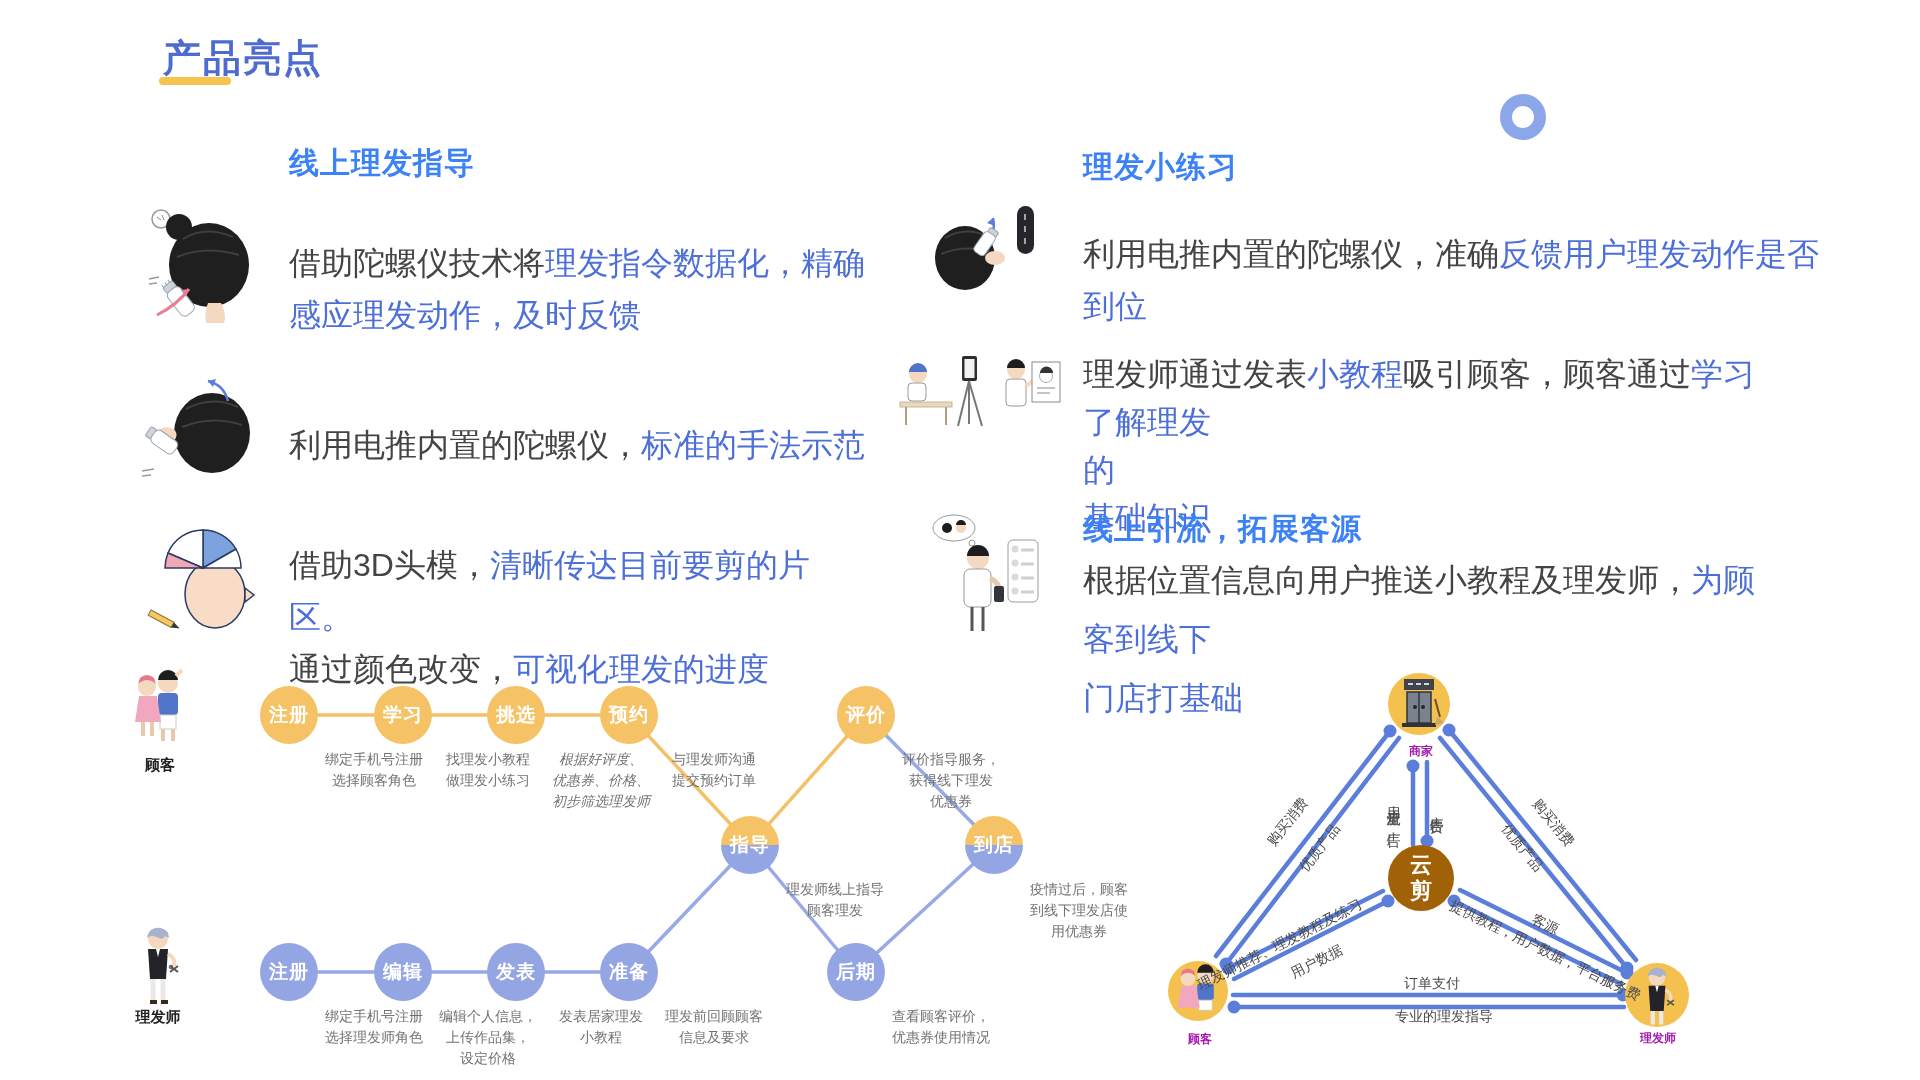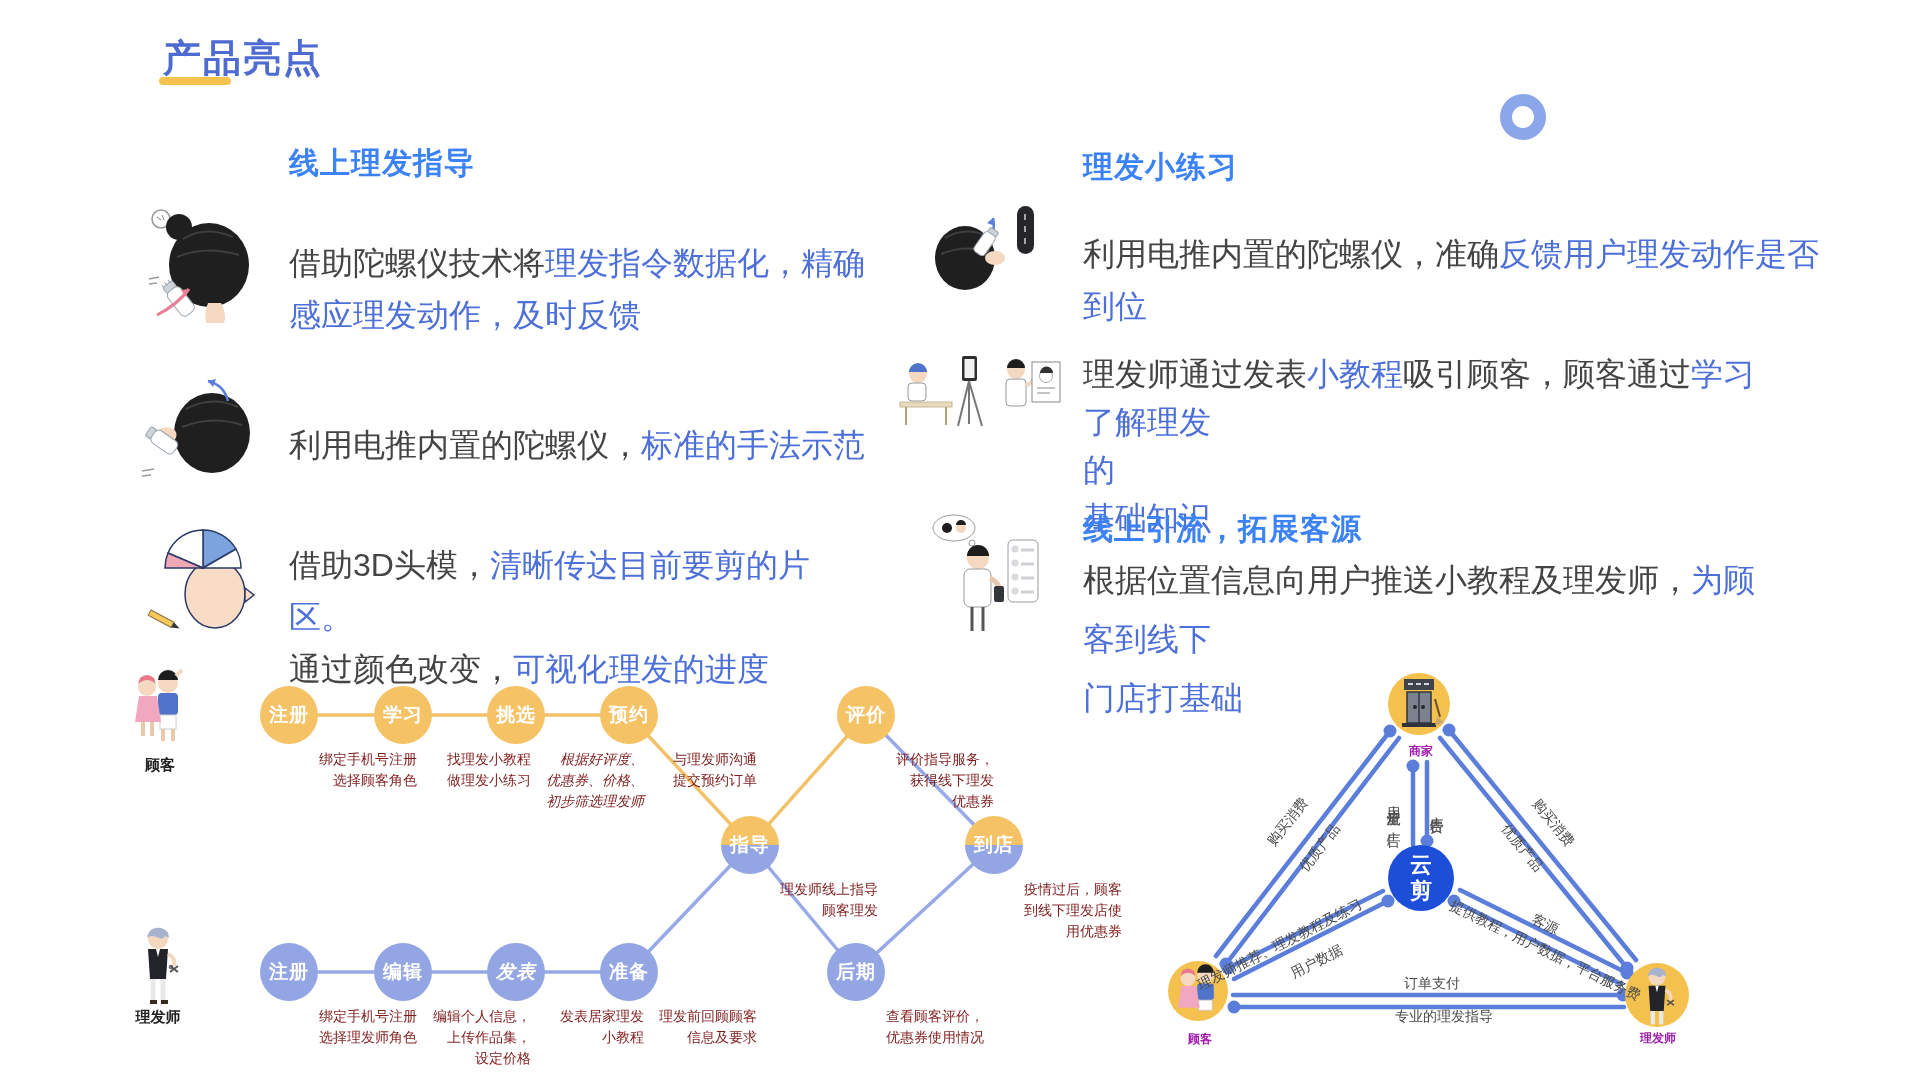--- a/index.html
+++ b/index.html
@@ -17,30 +17,30 @@
   .body-text.loose{line-height:1.85;}
   .ring{width:46px;height:46px;border:12px solid #8ca6ea;border-radius:50%;box-sizing:border-box;}
 
   
   #flow{left:120px;top:650px;width:980px;height:430px;}
   .fnode{position:absolute;width:58px;height:58px;border-radius:50%;display:flex;align-items:center;justify-content:center;
          color:#fff;font-weight:700;font-size:19px;letter-spacing:1px;}
   .fnode.customer{background:#f5c366;}
   .fnode.barber{background:#93a5e3;}
   .fnode.both{background:linear-gradient(180deg,#f5c366 50%,#93a5e3 50%);}
-  .fdesc{position:absolute;width:178px;font-size:14px;color:#7f1d1d;line-height:1.5;text-align:right;}
+  .fdesc{position:absolute;width:178px;font-size:14px;color:#737373;line-height:1.5;text-align:center;margin-left:46px;}
   .role-label{position:absolute;font-size:15px;font-weight:700;color:#222;text-align:center;}
 
   
   #triangle{left:1150px;top:650px;width:640px;height:430px;}
   .tlabel{position:absolute;font-size:14px;color:#4a4a4a;white-space:nowrap;}
   .tlabel.v{writing-mode:vertical-rl;letter-spacing:2px;}
   .tnode{position:absolute;border-radius:50%;overflow:hidden;background:#f4c14f;}
   .tnode-label{position:absolute;font-size:12px;font-weight:700;color:#a21caf;white-space:nowrap;transform:translate(-50%,-50%);}
-  .center-node{position:absolute;width:66px;height:66px;border-radius:50%;background:#1d4ed8;display:flex;align-items:center;justify-content:center;}
+  .center-node{position:absolute;width:66px;height:66px;border-radius:50%;background:#a16207;display:flex;align-items:center;justify-content:center;}
   .center-node span{display:block;width:26px;font-size:22px;font-weight:700;color:#fff;line-height:1.2;word-break:break-all;text-align:center;}
 </style>
 </head>
 <body>
 
 <div class="abs page-title" style="left:163px;top:33px;">产品亮点</div>
 <div class="abs title-underline" style="left:159px;top:77px;width:72px;height:8px;"></div>
 <div class="abs ring" style="left:1500px;top:94px;"></div>
 
 <div class="abs sec-heading" style="left:289px;top:143px;">线上理发指导</div>
@@ -210,21 +210,21 @@
       <div class="fnode customer" style="left: 717px; top: 36px;">评价</div>
       <div class="fdesc" style="left: 696px; top: 99px;">评价指导服务，<br>获得线下理发<br>优惠券</div>
       <div class="fnode both" style="left: 601px; top: 166px;">指导</div>
       <div class="fdesc" style="left: 580px; top: 229px;">理发师线上指导<br>顾客理发</div>
       <div class="fnode both" style="left: 845px; top: 166px;">到店</div>
       <div class="fdesc" style="left: 824px; top: 229px;">疫情过后，顾客<br>到线下理发店使<br>用优惠券</div>
       <div class="fnode barber" style="left: 140px; top: 293px;">注册</div>
       <div class="fdesc" style="left: 119px; top: 356px;">绑定手机号注册<br>选择理发师角色</div>
       <div class="fnode barber" style="left: 254px; top: 293px;">编辑</div>
       <div class="fdesc" style="left: 233px; top: 356px;">编辑个人信息，<br>上传作品集，<br>设定价格</div>
-      <div class="fnode barber" style="left: 367px; top: 293px; font-style: italic;">发表</div>
+      <div class="fnode barber" style="left: 367px; top: 293px;">发表</div>
       <div class="fdesc" style="left: 346px; top: 356px;">发表居家理发<br>小教程</div>
       <div class="fnode barber" style="left: 480px; top: 293px;">准备</div>
       <div class="fdesc" style="left: 459px; top: 356px;">理发前回顾顾客<br>信息及要求</div>
       <div class="fnode barber" style="left: 707px; top: 293px;">后期</div>
       <div class="fdesc" style="left: 686px; top: 356px;">查看顾客评价，<br>优惠券使用情况</div>
     </div>
 </div>
 
 <div id="triangle" class="abs">
   <svg width="640" height="430" style="position:absolute;left:0;top:0;">

